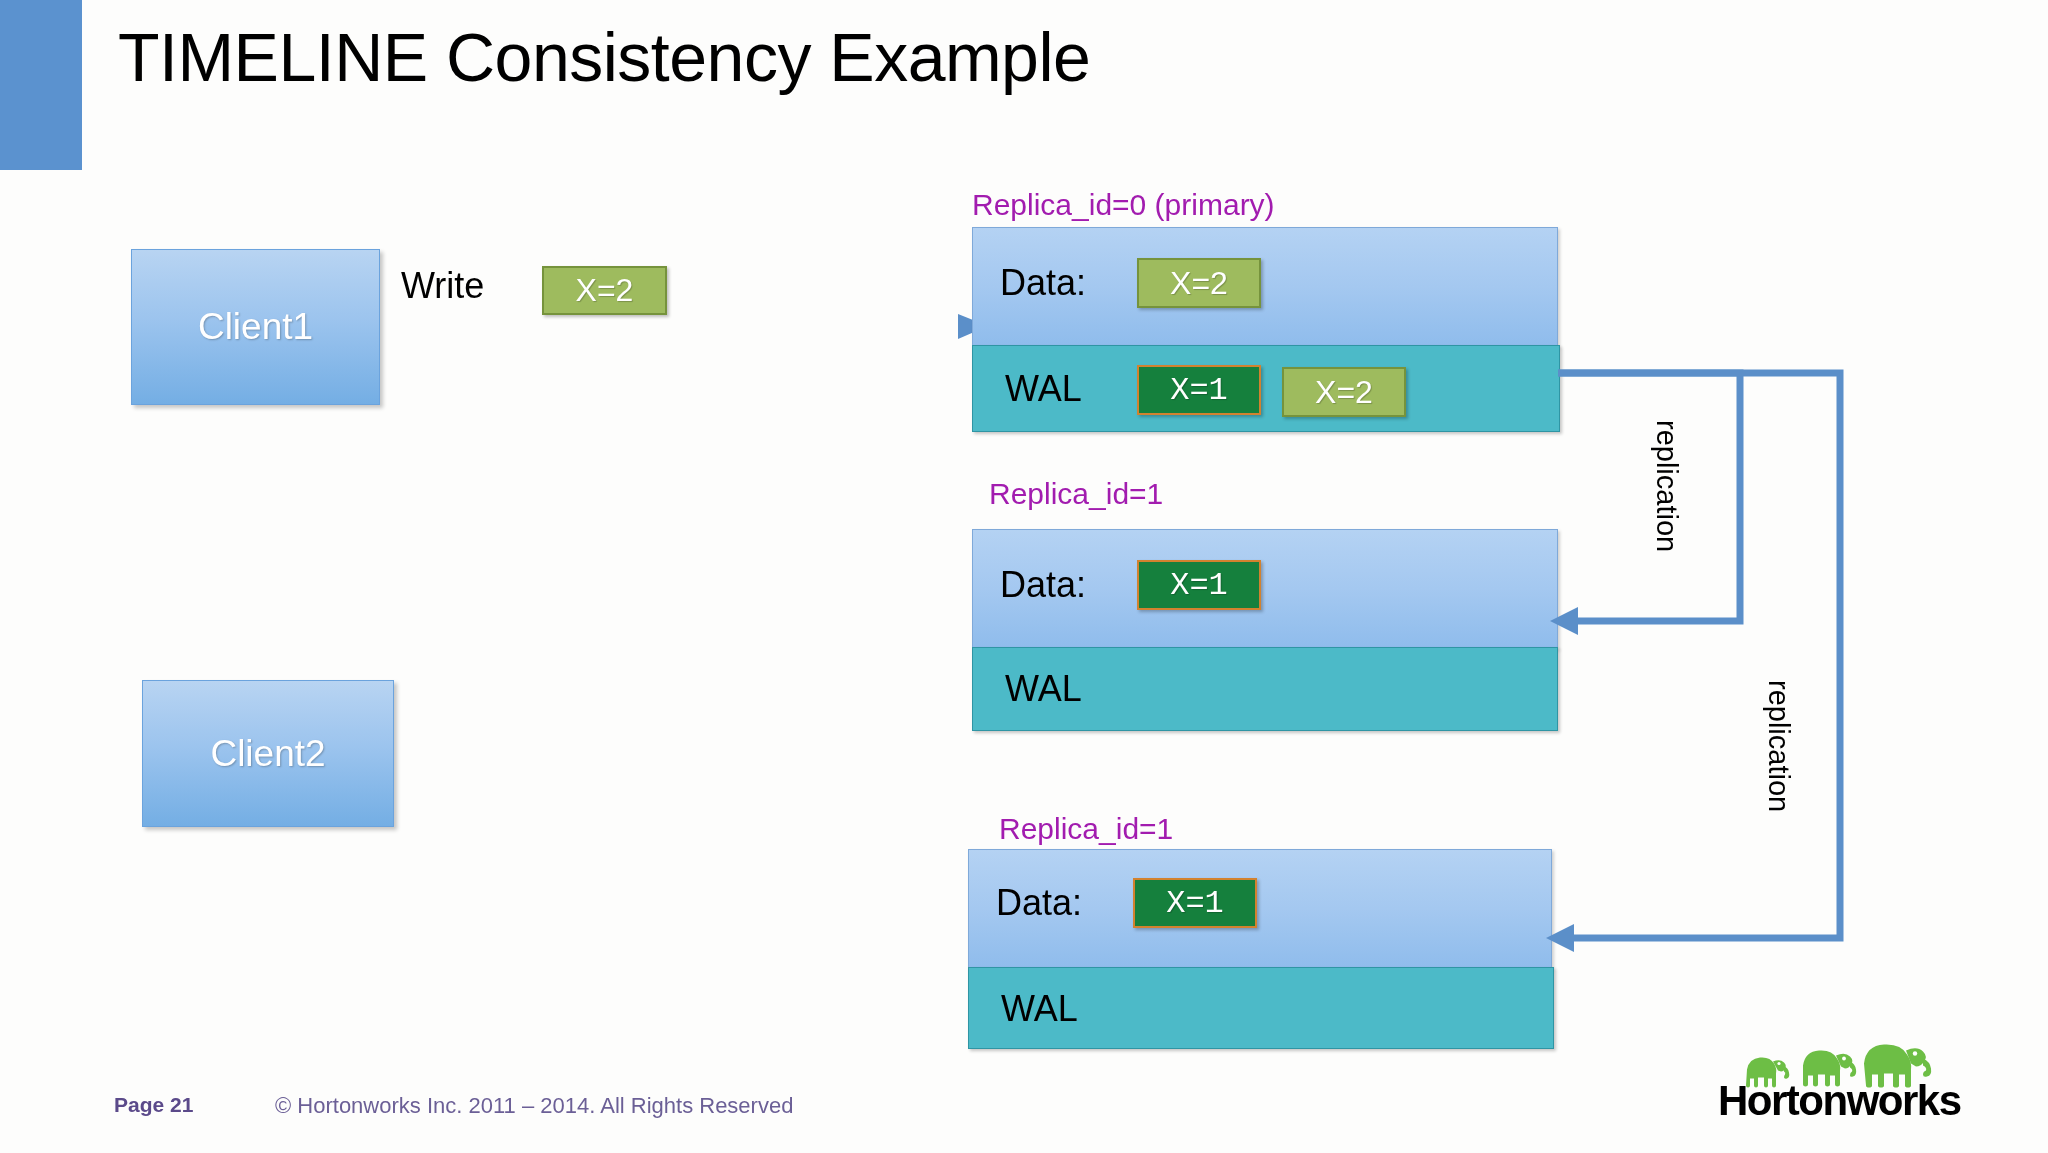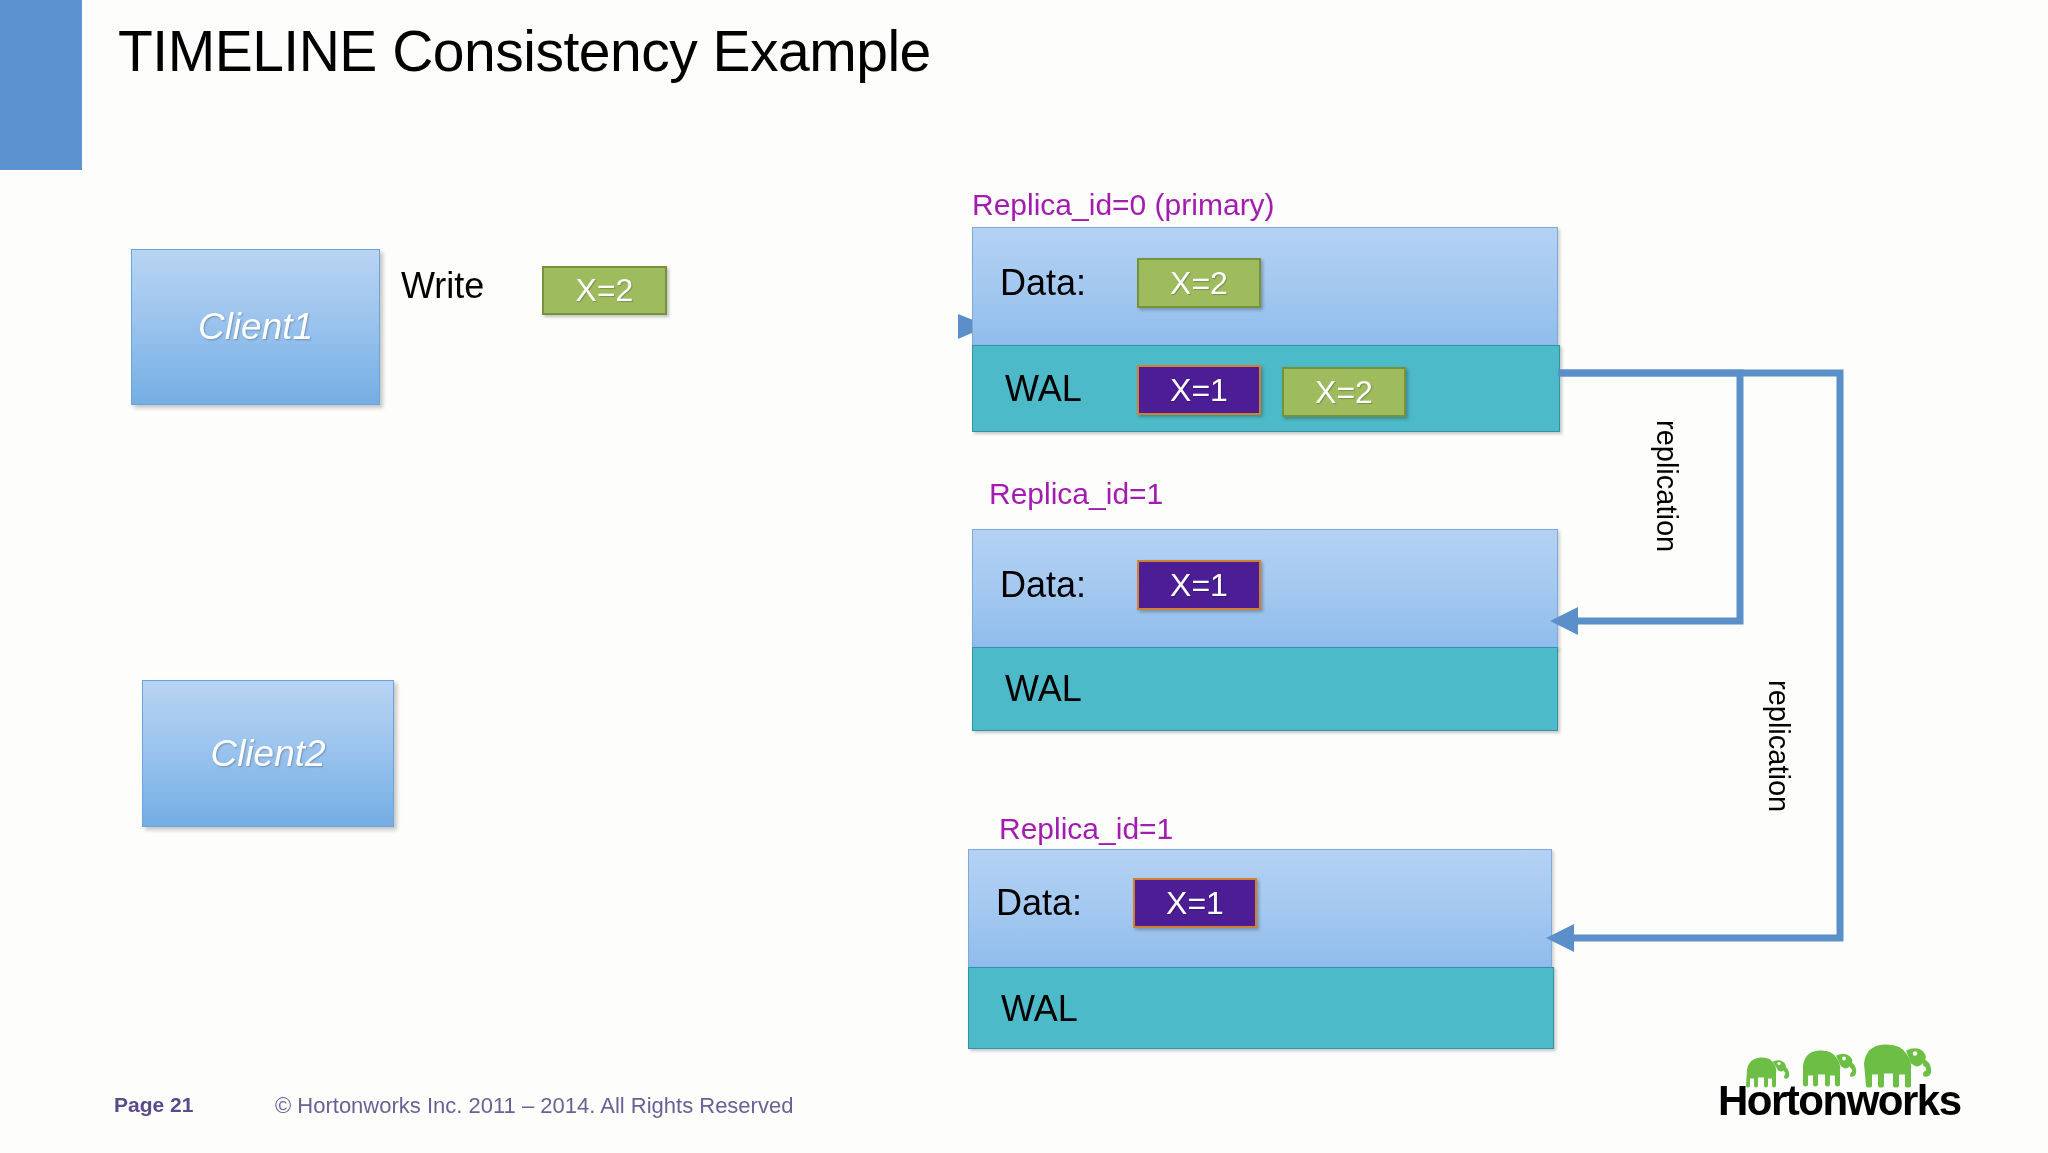--- a/index.html
+++ b/index.html
@@ -24,21 +24,21 @@
     left: 0;
     top: 0;
     width: 82px;
     height: 170px;
     background: #5b92cf;
   }
   .slide-title {
     position: absolute;
     left: 118px;
     top: 22px;
-    font-size: 57px;
+    font-size: 68px;
     line-height: 1.05;
     color: #000000;
     font-weight: normal;
     letter-spacing: -0.5px;
     white-space: nowrap;
   }
 
   
   .client-box {
     position: absolute;
@@ -46,21 +46,20 @@
     border: 1px solid #6ba3dd;
     box-shadow: 3px 3px 4px rgba(0,0,0,0.22);
     display: flex;
     align-items: center;
     justify-content: center;
   }
   .client-label {
     color: #ffffff;
     font-size: 37px;
     text-shadow: 1px 1px 2px rgba(0,0,0,0.25);
-    font-style: italic;
   }
   #client1 { left: 131px; top: 249px; width: 247px; height: 154px; }
   #client2 { left: 142px; top: 680px; width: 250px; height: 145px; }
 
   
   .write-label {
     position: absolute;
     left: 401px;
     top: 265px;
     font-size: 36px;
@@ -83,22 +82,23 @@
     font-size: 32px;
     color: #ffffff;
     text-shadow: 1px 1px 1px rgba(0,0,0,0.22);
     box-shadow: 2px 2px 3px rgba(0,0,0,0.25);
   }
   .badge.green {
     background: #9ebb5e;
     border: 2px solid #76933c;
   }
   .badge.orange {
-    background: #4c1d95;
+    background: #15803d;
     border: 2px solid #d2822f;
+    font-family: Liberation Mono, monospace;
   }
 
   #badge-write { left: 542px; top: 266px; width: 121px; height: 45px; }
 
   
   .replica-caption {
     position: absolute;
     font-size: 30px;
     color: #a21caf;
     white-space: nowrap;

